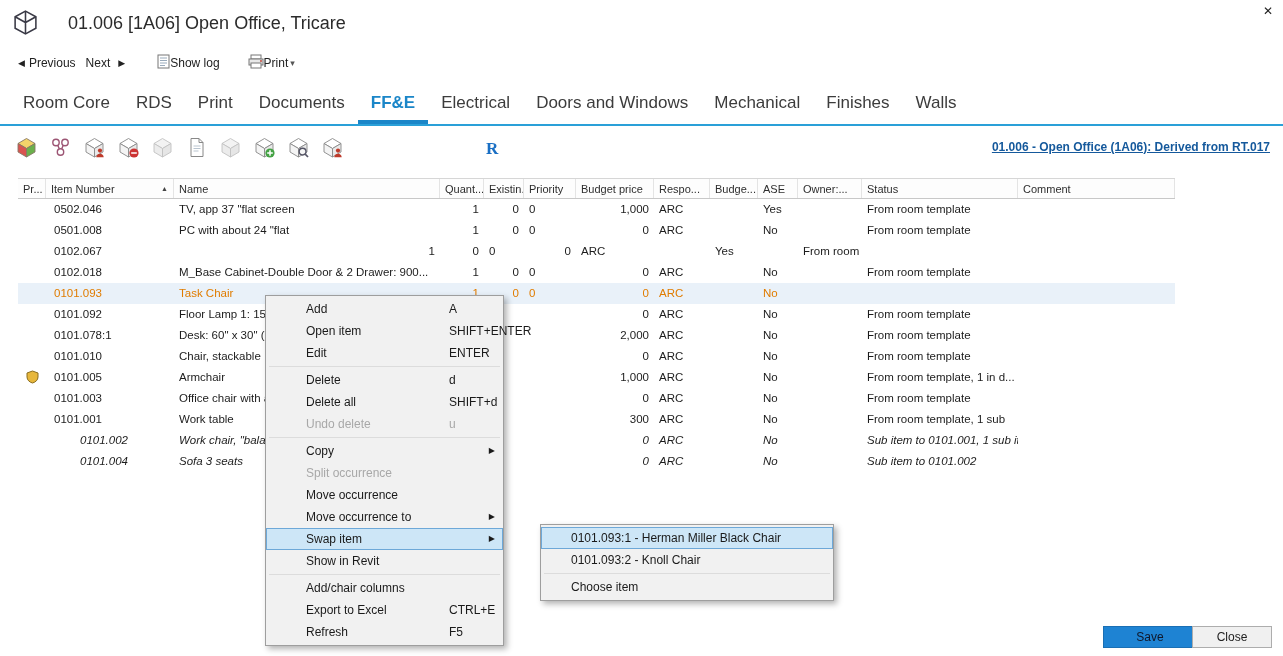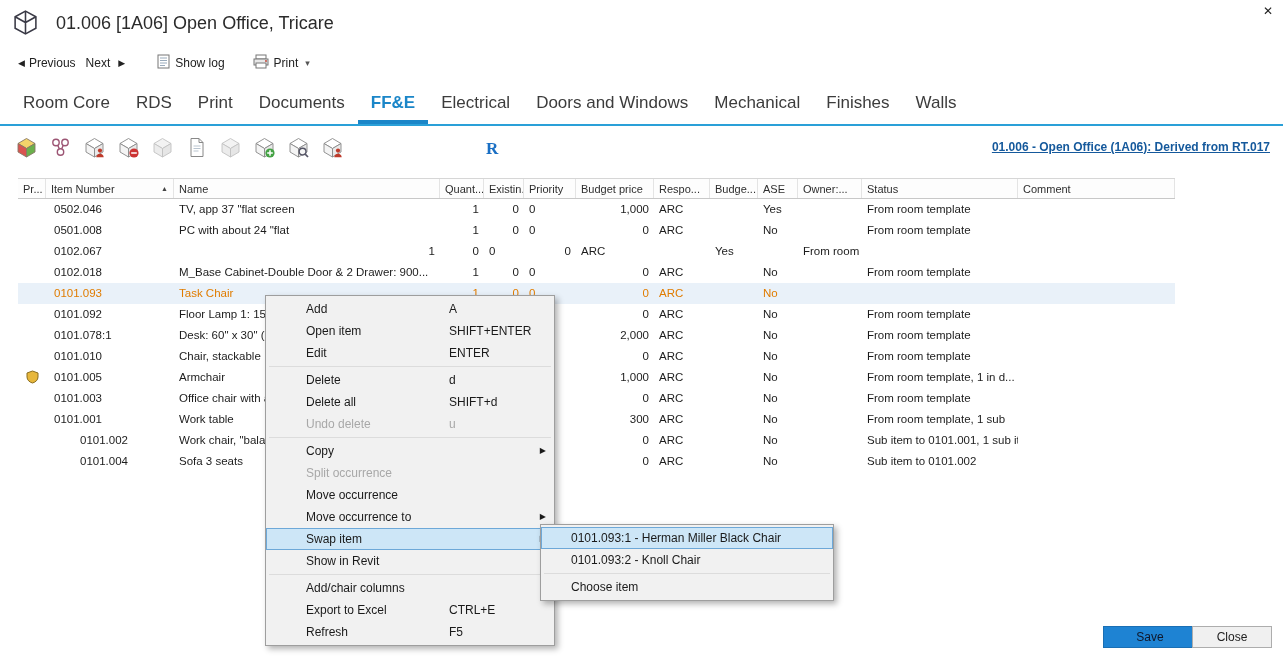--- a/index.html
+++ b/index.html
@@ -1,55 +1,55 @@
 <!DOCTYPE html>
 <html style="--accent: #2aa0d8; --tab-active: #1b86c8; --link-blue: #15599c; --sel-orange: #e07c00; --sel-bg: #e9f1f9; --save-blue: #1e83d3;"><head>
 <meta charset="utf-8">
 <style>
   * { box-sizing:border-box; margin:0; padding:0; }
   html,body { width:1283px; height:656px; }
   body { position:relative; font-family:"Liberation Sans",sans-serif; background:#fff; overflow:hidden; }
 
   .titlebar { position:absolute; top:0; left:0; right:0; height:48px; }
   .app-logo { position:absolute; left:12px; top:9px; }
-  .title { position:absolute; left:56px; top:13px; font-size:18px; color:#2b2b2b; }
+  .title { position:absolute; left:68px; top:13px; font-size:18px; color:#2b2b2b; }
   .close-btn { position:absolute; top:4px; right:10px; font-size:12px; color:#222; cursor:default; }
 
   .navrow { position:absolute; top:53px; left:14px; height:20px; display:flex; align-items:center; font-size:12px; color:#222; }
   .nav-arrow { font-size:9px; margin:0 4px; color:#222; }
   .nav-label { margin-right:4px; }
   .nav-label.next { margin-left:6px; }
-  .nav-group { display:flex; align-items:center; margin-left:28px; gap:5px; }
+  .nav-group { display:flex; align-items:center; margin-left:28px; }
   .caret { font-size:9px; color:#555; margin-left:2px; }
 
   .tabs { position:absolute; top:84px; left:0; right:0; height:42px; display:flex; padding-left:10px; border-bottom:2px solid var(--accent,#2aa0d8); }
   .tab { font-size:17px; color:#3c3c3c; padding:9px 13px 0; height:40px; white-space:nowrap; cursor:default; }
   .tab.active { color:var(--tab-active,#1b86c8); font-weight:bold; box-shadow:inset 0 -4px 0 var(--tab-active,#1b86c8); }
 
   .toolbar { position:absolute; top:132px; left:16px; right:13px; height:30px; display:flex; align-items:center; }
   .tool-icon { width:21px; height:21px; margin-right:13px; flex:0 0 auto; }
   .revit-gap { margin-left:127px; }
   .derived-link { margin-left:auto; font-size:12px; font-weight:bold; color:var(--link-blue,#15599c); text-decoration:underline; cursor:pointer; white-space:nowrap; }
 
   .grid { position:absolute; top:178px; left:18px; width:1157px; }
   .grid-header,.grid-row { display:grid; grid-template-columns:28px 128px 266px 44px 40px 52px 78px 56px 48px 40px 64px 156px 1fr; }
   .grid-header { border-top:1px solid #d6d6d6; border-bottom:1px solid #c8c8c8; height:21px; background:#fdfdfd; }
   .h-cell { display:flex; align-items:center; font-size:11px; color:#2e2e2e; padding:0 5px; border-right:1px solid #e4e4e4; overflow:hidden; white-space:nowrap; }
   .sort-arrow { font-size:7px; margin-left:auto; color:#444; }
   .grid-row { height:21px; }
   .cell { font-size:11.5px; color:#1c1c1c; padding:0 5px; line-height:21px; white-space:nowrap; overflow:hidden; }
   .cell.num { text-align:right; }
   .c-item { padding-left:8px; }
-  .row.sub .cell { }
+  .row.sub .cell { font-style:italic; }
   .row.sub .c-item { padding-left:34px; }
   .row.selected { background:var(--sel-bg,#e9f1f9); }
   .row.selected .cell { color:var(--sel-orange,#e07c00); }
   .pr-ic svg { display:block; margin:3px auto 0; }
 
-  .context-menu { position:absolute; left:265px; top:295px; width:290px; background:#f1f1f1; border:1px solid #9e9e9e; box-shadow:3px 3px 6px rgba(0,0,0,0.3); padding:2px 0; z-index:20; }
+  .context-menu { position:absolute; left:265px; top:295px; width:239px; background:#f1f1f1; border:1px solid #9e9e9e; box-shadow:3px 3px 6px rgba(0,0,0,0.3); padding:2px 0; z-index:20; }
   .menu-item { position:relative; height:22px; line-height:22px; padding-left:40px; font-size:12px; color:#1a1a1a; cursor:default; }
   .menu-item.disabled { color:#a8a8a8; }
   .menu-item.selected { background:#cde6f7; box-shadow:inset 0 0 0 1px #6da8d8; }
   .mi-shortcut { position:absolute; left:183px; }
   .mi-arrow { position:absolute; right:8px; font-size:8px; top:0; }
   .menu-sep { height:1px; background:#dcdcdc; margin:2px 3px; }
 
   .submenu { position:absolute; left:540px; top:524px; width:294px; background:#f1f1f1; border:1px solid #9e9e9e; box-shadow:3px 3px 6px rgba(0,0,0,0.3); padding:2px 0; z-index:21; }
   .submenu .menu-item { padding-left:30px; }
 

